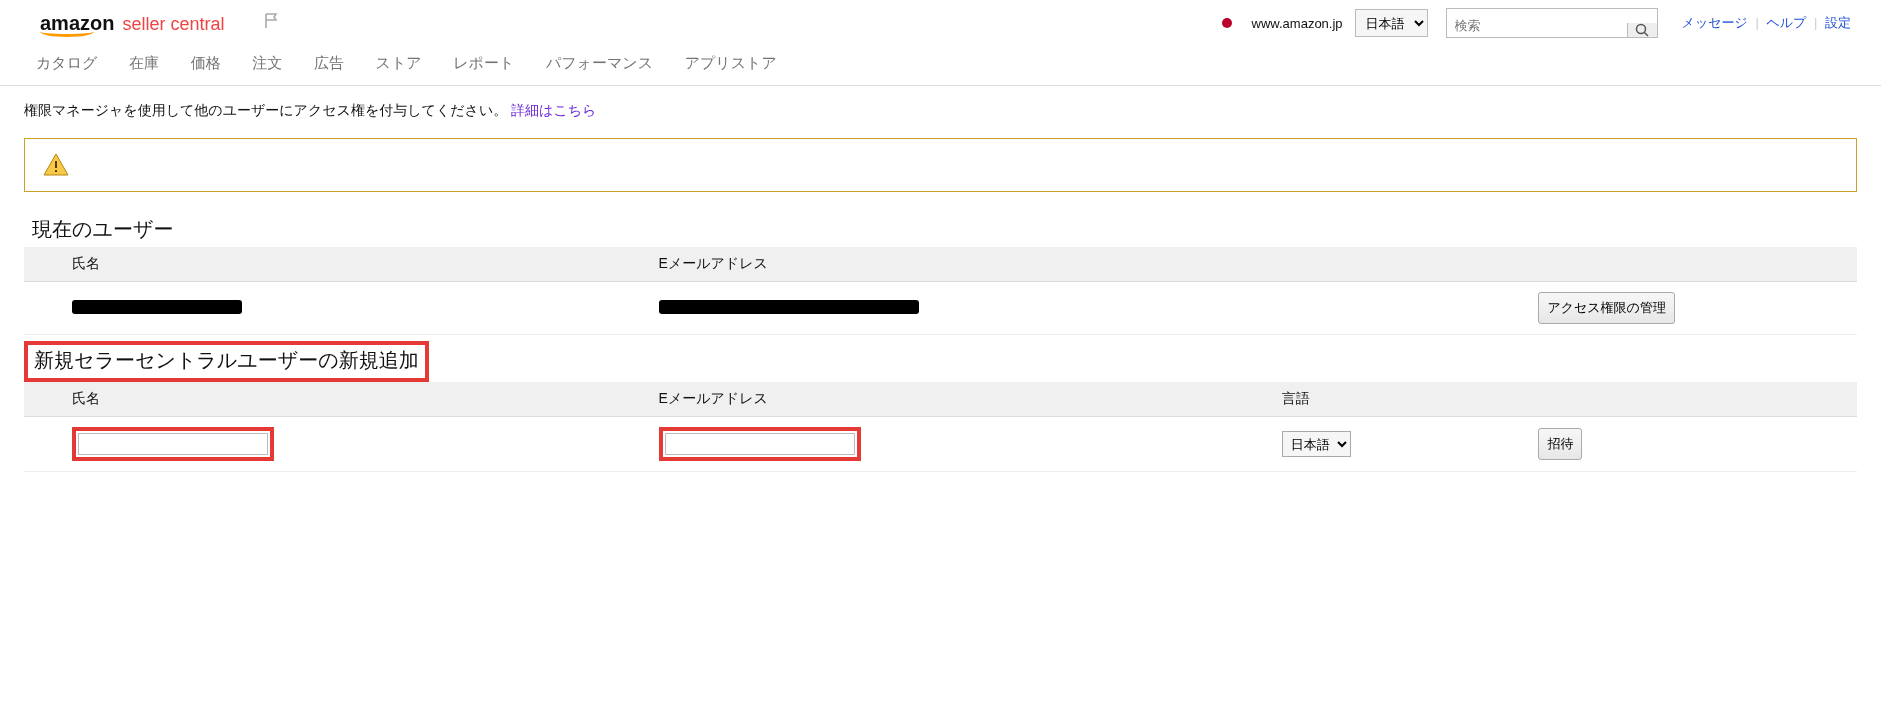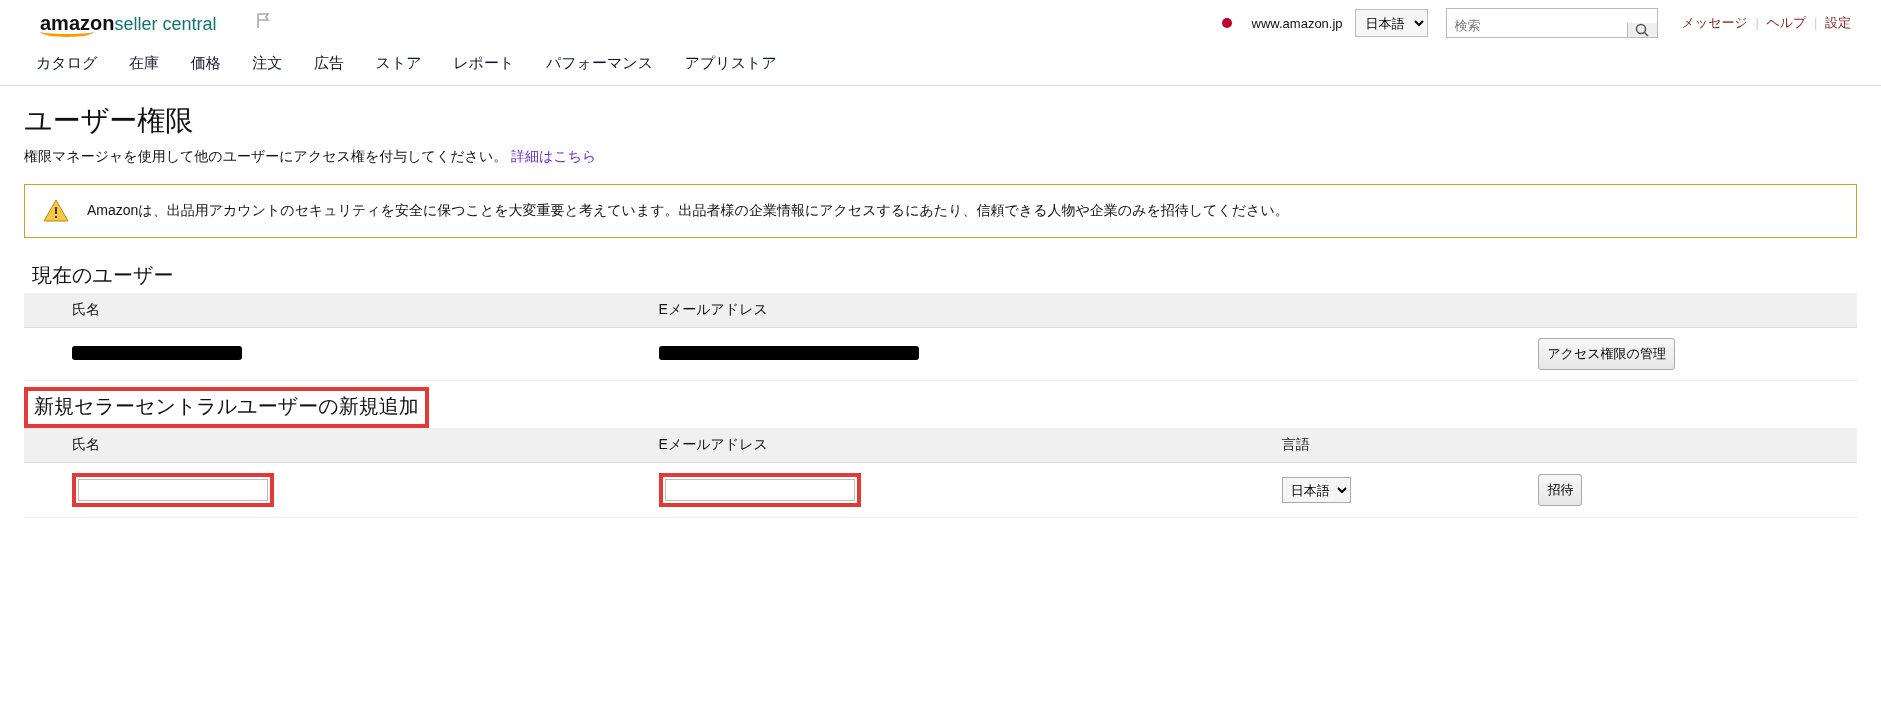--- a/index.html
+++ b/index.html
@@ -1,35 +1,35 @@
 <!DOCTYPE html>
 <html><head>
 <meta charset="utf-8">
 <style>
   * { box-sizing: border-box; margin: 0; padding: 0; }
   body { font-family: Arial, "Hiragino Sans", "Meiryo", sans-serif; font-size: 13px; color: #111; background: #fff; }
   .header { display: flex; align-items: center; padding: 8px 30px 6px 40px; }
-  .logo { display: flex; align-items: baseline; gap: 0; }
+  .logo { display: flex; align-items: baseline; gap: 8px; }
   .logo-amazon { font-weight: bold; font-size: 20px; color: #111; position: relative; }
   .logo-amazon::after { content: ""; position: absolute; left: 0; bottom: -2px; width: 54px; height: 8px; border-bottom: 3px solid #ff9900; border-radius: 0 0 50% 50%; }
-  .logo-text { font-size: 18px; color: #0f766e; font-weight: 300; }
+  .logo-text { font-size: 18px; color: #ef4444; font-weight: 300; }
   .flag-icon { margin-left: 38px; color: #aaa; font-size: 18px; }
   .header-spacer { flex: 1; }
   .header-right { display: flex; align-items: center; gap: 10px; }
   .jp-dot { width: 10px; height: 10px; background: #bc002d; border-radius: 50%; display: inline-block; }
   .domain-text { font-size: 13px; margin-left: 10px; margin-right: 2px; }
   .lang-select { border: 1px solid #bbb; background: #f6f6f6; padding: 3px 6px; font-size: 13px; height: 28px; }
   .search-wrap { display: flex; border: 1px solid #bbb; margin-left: 8px; height: 30px; align-items: flex-end; }
   .search-input { border: none; padding: 4px 8px; width: 180px; font-size: 13px; outline: none; }
   .search-btn { background: #eee; border: none; border-left: 1px solid #bbb; width: 30px; cursor: pointer; display: flex; align-items: center; justify-content: center; }
   .top-links { margin-left: 14px; font-size: 13px; color: #333; }
-  .top-links a { color: #7f1d1d; text-decoration: none; }
+  .top-links a { color: #1d4ed8; text-decoration: none; }
   .sep { color: #ccc; margin: 0 4px; }
   .nav { padding: 10px 30px 12px 36px; border-bottom: 1px solid #ddd; }
-  .nav a { color: #0f172a; text-decoration: none; font-size: 15px; margin-right: 28px; }
+  .nav a { color: #737373; text-decoration: none; font-size: 15px; margin-right: 28px; }
   .content { padding: 16px 24px; }
   h1 { font-size: 28px; font-weight: normal; margin-bottom: 8px; }
   .subtitle { font-size: 14px; margin-bottom: 18px; }
   .subtitle a { color: #6d28d9; text-decoration: none; }
   .alert { border: 1px solid #c9a227; background: #fff; padding: 14px 18px; display: flex; align-items: center; gap: 18px; margin-bottom: 24px; }
   .alert-icon { width: 26px; height: 24px; }
   .alert-text { font-size: 14px; }
   .section-title { font-size: 20px; font-weight: normal; margin: 8px 0 4px 8px; }
   .tbl { width: 100%; border-collapse: collapse; }
   .tbl th { background: #f0f0f0; text-align: left; font-weight: normal; font-size: 14px; padding: 8px 8px 8px 48px; border-bottom: 1px solid #ddd; }
@@ -90,33 +90,31 @@
   <a href="#">価格</a>
   <a href="#">注文</a>
   <a href="#">広告</a>
   <a href="#">ストア</a>
   <a href="#">レポート</a>
   <a href="#">パフォーマンス</a>
   <a href="#">アプリストア</a>
 </div>
 
 <div class="content">
-  <h1>ユーザー権限</h1>
   <p class="subtitle">
     <span>権限マネージャを使用して他のユーザーにアクセス権を付与してください。</span>
     <a href="#">詳細はこちら</a>
   </p>
 
   <div class="alert">
     <svg class="alert-icon" viewBox="0 0 26 24">
       <path d="M13 1 L25 22 L1 22 Z" fill="#f7c948" stroke="#b8860b" stroke-width="1"></path>
       <rect x="12" y="8" width="2" height="7" fill="#5a3b00"></rect>
       <rect x="12" y="17" width="2" height="2" fill="#5a3b00"></rect>
     </svg>
-    <span class="alert-text">Amazonは、出品用アカウントのセキュリティを安全に保つことを大変重要と考えています。出品者様の企業情報にアクセスするにあたり、信頼できる人物や企業のみを招待してください。</span>
   </div>
 
   <div class="section-title">現在のユーザー</div>
   <table class="tbl">
     <thead>
       <tr>
         <th class="col-name">氏名</th>
         <th class="col-email">Eメールアドレス</th>
         <th class="col-lang"></th>
         <th class="col-act"></th>

